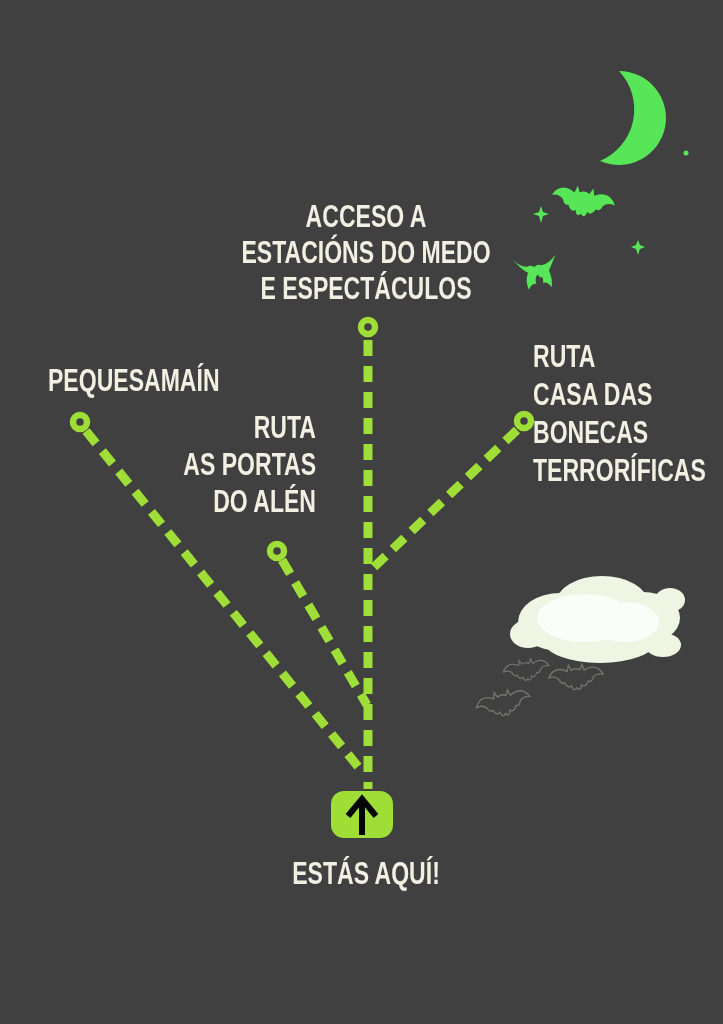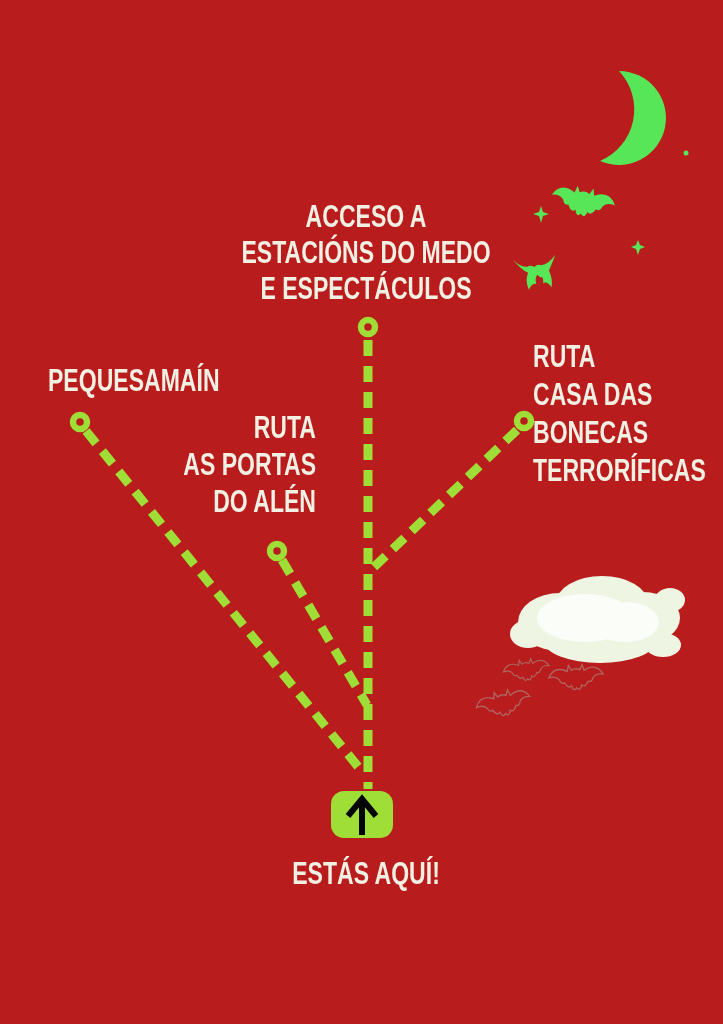--- a/index.html
+++ b/index.html
@@ -1,19 +1,19 @@
 <!DOCTYPE html>
 <html><head>
 <meta charset="utf-8">
 <style>
   html,body{margin:0;padding:0;background:#000;}
   .poster{
     position:relative;
     width:723px;height:1024px;
-    background:#b91c1c;
+    background:#404040;
     overflow:hidden;
     font-family:"Liberation Sans", sans-serif;
   }
   .gfx{position:absolute;left:0;top:0;}
   .label{
     position:absolute;
     color:#F2EFE3;
     font-weight:700;
     font-size:32px;
     line-height:36px;

